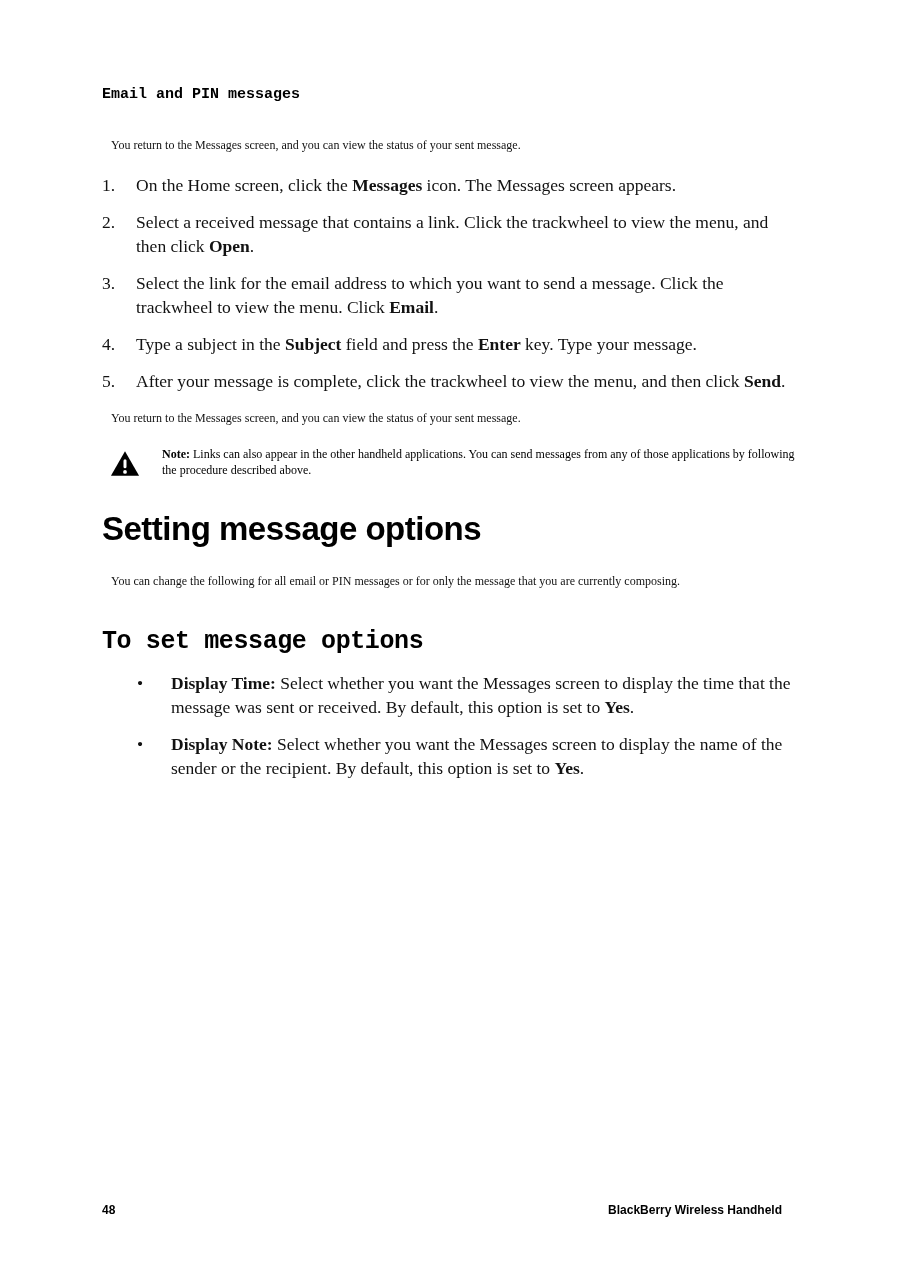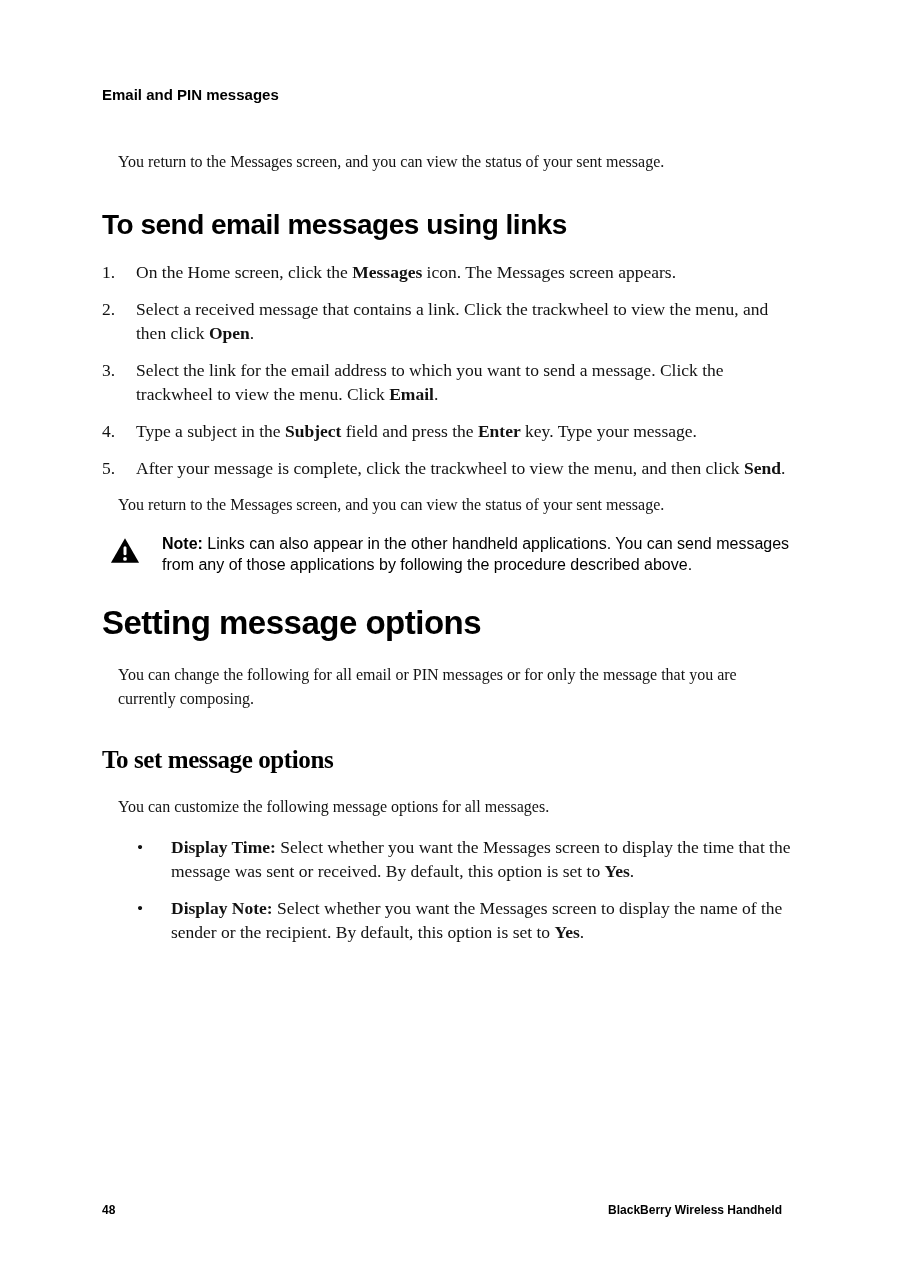--- a/index.html
+++ b/index.html
@@ -10,52 +10,52 @@
     background:#ffffff;
     font-family:"Liberation Serif", serif;
     color:#121212;
     overflow:hidden;
   }
   .content {
     position:absolute;
     left:102px; right:104px; top:86px;
   }
   .running-head {
-    font-family:Liberation Sans, sans-serif;
+    font-family:Liberation Mono, monospace;
     font-weight:bold;
     font-size:15px;
     line-height:18px;
     color:#000;
-    margin:0 0 46px 0;
+    margin:0 0 29px 0;
   }
   .body-para {
-    font-size:16px;
+    font-size:12px;
     line-height:24px;
-    margin:16px;
+    margin:9px;
   }
   .h1 {
     font-family:"Liberation Sans", sans-serif;
     font-weight:bold;
     font-size:33px;
     line-height:40px;
     letter-spacing:-0.5px;
     color:#000;
     margin:28px 0 0 0;
   }
   .h2 {
     font-family:"Liberation Sans", sans-serif;
     font-weight:bold;
     font-size:28px;
     line-height:34px;
     letter-spacing:-0.5px;
     color:#000;
     margin:34px 0 18px 0;
   }
   .h3 {
-    font-family:Liberation Serif, serif;
+    font-family:Liberation Mono, monospace;
     font-weight:bold;
     font-size:25px;
     line-height:30px;
     letter-spacing:-0.4px;
     color:#000;
     margin:34px 0 0 0;
   }
   .mt20 { margin-top:20px; }
   .mt2  { margin-top:2px; }
   .steps, .bullets {
@@ -81,23 +81,23 @@
     align-items:flex-start;
     margin-top:16px;
     gap:16px;
   }
   .note-icon-wrap {
     flex:0 0 36px;
     padding-top:4px;
     padding-left:8px;
   }
   .note-text {
-    font-family:Liberation Sans, sans-serif;
-    font-size:16px;
-    line-height:21px;
+    font-family:Liberation Serif, serif;
+    font-size:12px;
+    line-height:16px;
     color:#000;
     flex:1;
   }
   .footer {
     position:absolute;
     left:102px; right:120px;
     top:1203px;
     display:flex;
     justify-content:space-between;
     font-family:"Liberation Sans", sans-serif;
@@ -146,21 +146,20 @@
 </head>
 <body>
 
 <div class="page">
   <div class="content">
 
     <div class="running-head">Email and PIN messages</div>
 
     <p class="body-para">You return to the Messages screen, and you can view the status of your sent message.</p>
 
-    <h2 class="h2">To send email messages using links</h2>
 
 
     <ol class="steps">
       <li>
         <span class="marker">1.</span>
         <span class="item-text"><span>On the Home screen, click the </span><span class="rich-b">Messages</span><span> icon. The Messages screen appears.</span></span>
       </li>
       <li>
         <span class="marker">2.</span>
         <span class="item-text"><span>Select a received message that contains a link. Click the trackwheel to view the menu, and then click </span><span class="rich-b">Open</span><span>.</span></span>
@@ -191,21 +190,20 @@
       </span>
       <span class="note-text"><span class="rich-b">Note: </span><span>Links can also appear in the other handheld applications. You can send messages from any of those applications by following the procedure described above.</span></span>
     </div>
 
     <h1 class="h1">Setting message options</h1>
 
     <p class="body-para mt20">You can change the following for all email or PIN messages or for only the message that you are currently composing.</p>
 
     <h3 class="h3">To set message options</h3>
 
-    <p class="body-para mt20">You can customize the following message options for all messages.</p>
 
     <ul class="bullets">
       <li>
         <span class="marker">•</span>
         <span class="item-text"><span class="rich-b">Display Time: </span><span>Select whether you want the Messages screen to display the time that the message was sent or received. By default, this option is set to </span><span class="rich-b">Yes</span><span>.</span></span>
       </li>
       <li>
         <span class="marker">•</span>
         <span class="item-text"><span class="rich-b">Display Note: </span><span>Select whether you want the Messages screen to display the name of the sender or the recipient. By default, this option is set to </span><span class="rich-b">Yes</span><span>.</span></span>
       </li>

